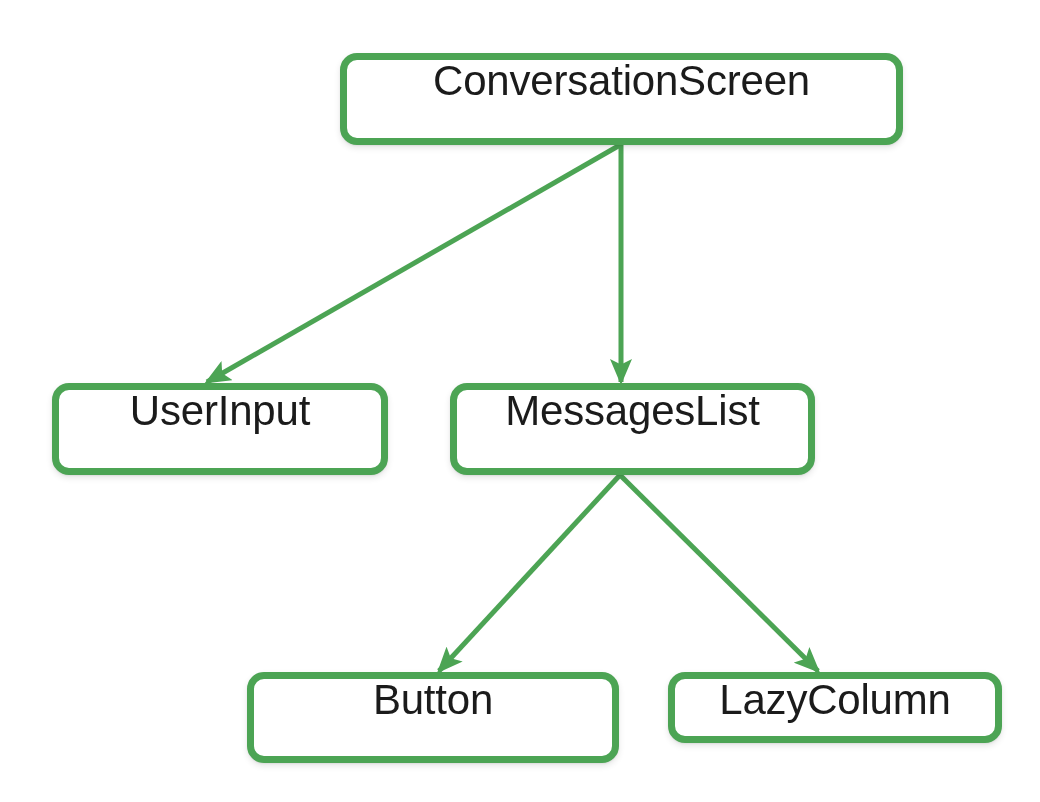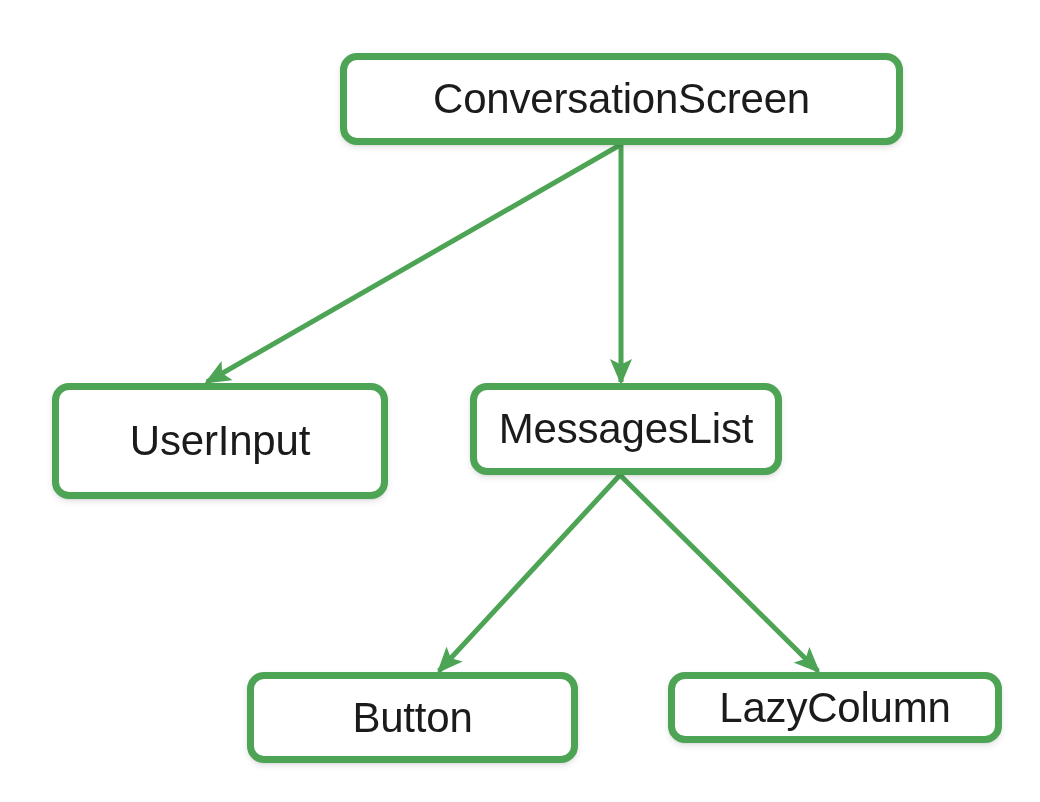--- a/index.html
+++ b/index.html
@@ -28,21 +28,20 @@
   }
   .node {
     position: absolute;
     box-sizing: border-box;
     background: #ffffff;
     border-style: solid;
     border-color: #4ca454;
     border-width: 7px;
     border-radius: 17px;
     display: flex;
-    align-items: center;
     justify-content: center;
     box-shadow: 0 3px 6px rgba(0,0,0,0.10), 0 1px 2px rgba(0,0,0,0.06);
     z-index: 2;
   }
   .node-label {
     color: #1b1b1b;
     font-family: "Liberation Sans", sans-serif;
     font-size: 42px;
     font-weight: 400;
     line-height: 1;
@@ -69,29 +68,29 @@
 
     <line x1="620" y1="475" x2="439" y2="671" stroke="#4ca454" stroke-width="5" stroke-linecap="butt" marker-end="url(#arrowhead)"></line>
 
     <line x1="620" y1="475" x2="818" y2="671" stroke="#4ca454" stroke-width="5" stroke-linecap="butt" marker-end="url(#arrowhead)"></line>
   </svg>
 
   <div class="node" id="node-conversation-screen" style="left:340px; top:53px; width:563px; height:92px;">
     <span class="node-label">ConversationScreen</span>
   </div>
 
-  <div class="node" id="node-user-input" style="left:52px; top:383px; width:336px; height:116px;">
+  <div class="node" id="node-user-input" style="left:52px; top:383px; width:336px; height:92px;">
     <span class="node-label">UserInput</span>
   </div>
 
-  <div class="node" id="node-messages-list" style="left:450px; top:383px; width:312px; height:92px;margin-left:20px;">
+  <div class="node" id="node-messages-list" style="left:450px; top:383px; width:365px; height:92px;">
     <span class="node-label">MessagesList</span>
   </div>
 
-  <div class="node" id="node-button" style="left:247px; top:672px; width:331px; height:91px;">
+  <div class="node" id="node-button" style="left:247px; top:672px; width:372px; height:91px;">
     <span class="node-label">Button</span>
   </div>
 
   <div class="node" id="node-lazy-column" style="left:668px; top:672px; width:334px; height:71px;">
     <span class="node-label">LazyColumn</span>
   </div>
 
 </div>
 
 </body></html>

